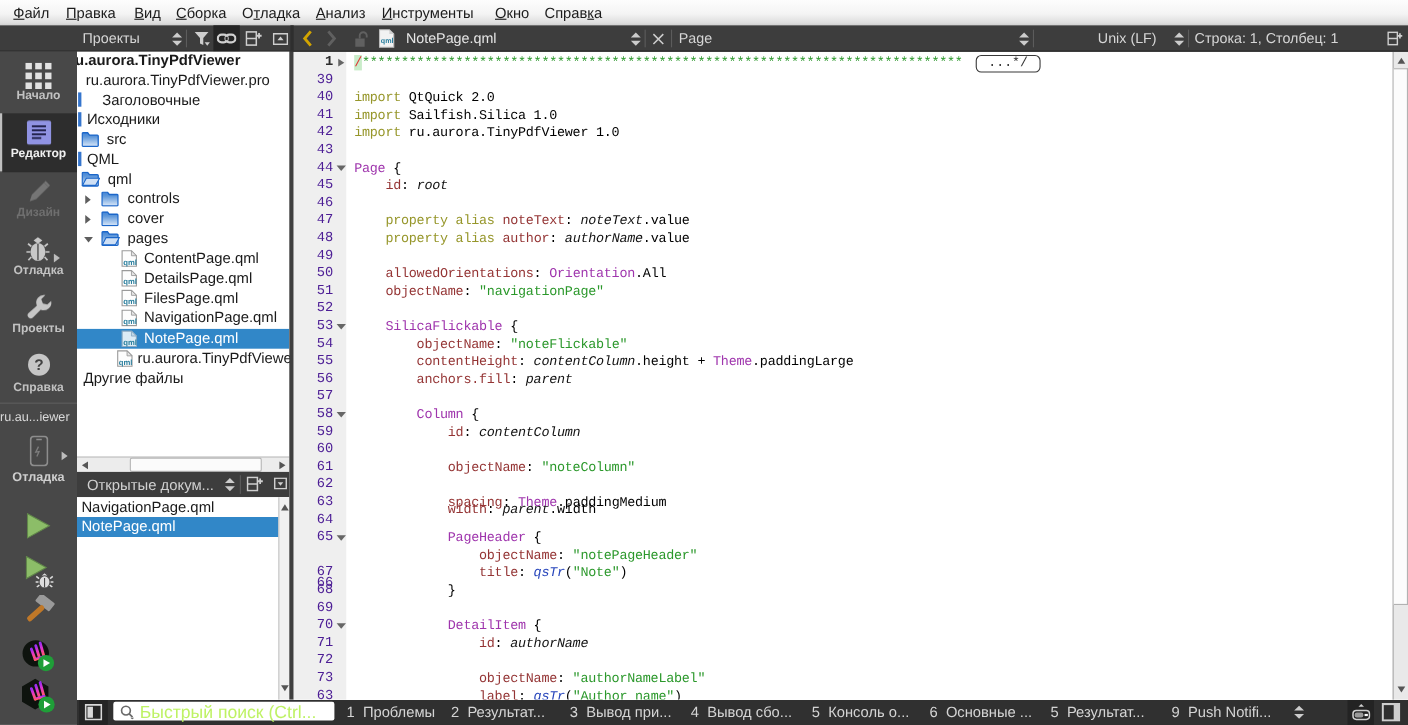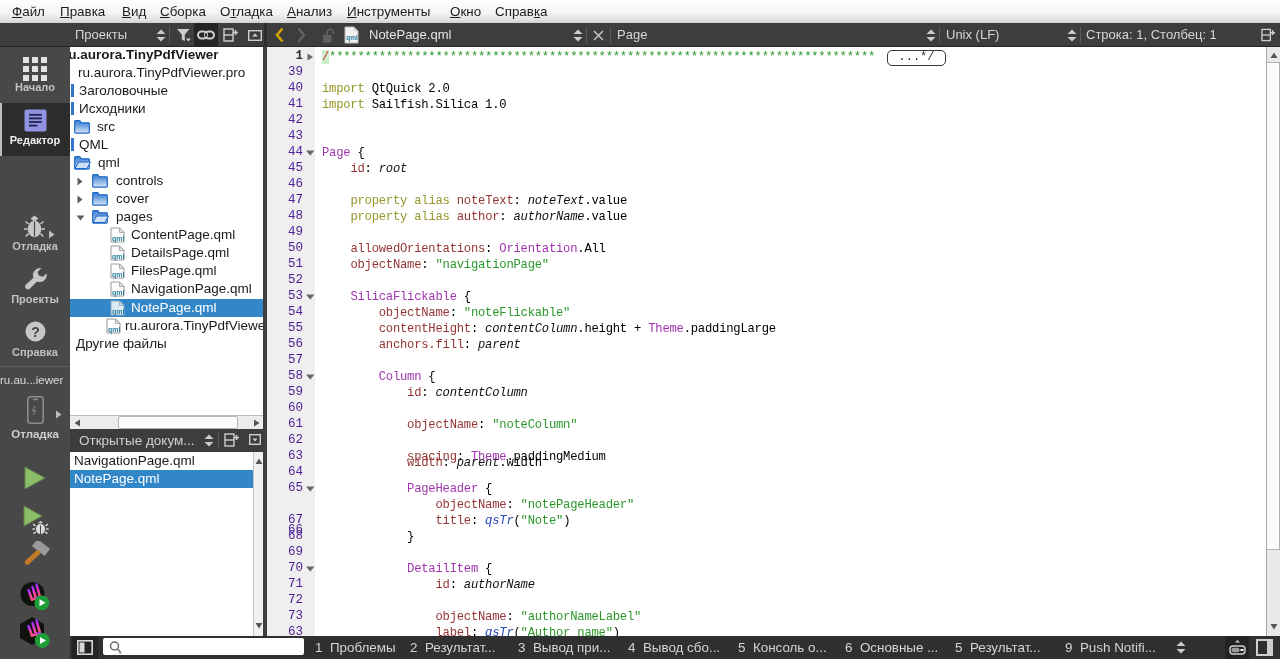--- a/index.html
+++ b/index.html
@@ -121,21 +121,21 @@
 <svg class="abs" style="left:593px;top:7px" width="11" height="11" viewBox="0 0 11 11">
       <path d="M1 1 L10 10 M10 1 L1 10" stroke="#cccccc" stroke-width="1.4"></path>
     </svg>
 <div class="vsep" style="left:610px"></div>
 <span class="tbtext" style="left:617px">Page</span>
 <svg class="abs" style="left:925px;top:6px" width="12" height="13" viewBox="0 0 12 13">
       <path d="M1.5 5 L6 0.5 L10.5 5 Z" fill="#cccccc"></path>
       <path d="M1.5 8 L6 12.5 L10.5 8 Z" fill="#cccccc"></path>
     </svg>
 <div class="vsep" style="left:939px"></div>
-<span class="tbtext" style="left:946px">Unix (LF)</span>
+<span class="tbtext" style="left:998px">Unix (LF)</span>
 <svg class="abs" style="left:1066px;top:6px" width="12" height="13" viewBox="0 0 12 13">
       <path d="M1.5 5 L6 0.5 L10.5 5 Z" fill="#cccccc"></path>
       <path d="M1.5 8 L6 12.5 L10.5 8 Z" fill="#cccccc"></path>
     </svg>
 <div class="vsep" style="left:1080px"></div>
 <span class="tbtext" style="left:1086px">Строка: 1, Столбец: 1</span>
 <svg class="abs" style="left:1261px;top:5px" width="14" height="14" viewBox="0 0 15 14">
       <g fill="none" stroke="#cfcfcf" stroke-width="1.4">
         <rect x="1" y="1" width="9" height="12"></rect>
         <line x1="1" y1="7" x2="10" y2="7"></line>
@@ -164,20 +164,27 @@
  <svg class="abs" style="left:24px;top:6px" width="23" height="23" viewBox="0 0 23 23">
         <rect x="0.5" y="0.5" width="22" height="22" rx="2" fill="#9093e3"></rect>
         <g stroke="#23234e" stroke-width="1.8">
           <line x1="5" y1="5.8" x2="17.8" y2="5.8"></line>
           <line x1="5" y1="9.4" x2="17.8" y2="9.4"></line>
           <line x1="5" y1="13" x2="17.8" y2="13"></line>
           <line x1="5" y1="16.6" x2="13.5" y2="16.6"></line>
         </g>
       </svg>
  <div class="lbl" style="color:#f0f0f0">Редактор</div>
+</div>
+<div class="mode dis" style="top:109px">
+ <svg class="abs" style="left:24px;top:7px" width="23" height="23" viewBox="0 0 23 23">
+        <path d="M3 20 L5 14 L16 3 L20 7 L9 18 Z" fill="#757575"></path>
+        <path d="M17.5 1.5 L21.5 5.5 L20 7 L16 3 Z" fill="#757575"></path>
+      </svg>
+ <div class="lbl">Дизайн</div>
 </div>
 <div class="mode" style="top:162px">
  <svg class="abs" style="left:23px;top:6px" width="23" height="23" viewBox="0 0 23 23">
         <g fill="#c8c8c8">
           <path d="M11.5 0.5 L15.5 3.5 L11.5 6.5 L7.5 3.5 Z"></path>
           <ellipse cx="11.5" cy="14" rx="6.8" ry="8.2"></ellipse>
         </g>
         <g stroke="#c8c8c8" stroke-width="1.5" fill="none">
           <path d="M5.5 9 L2.5 6.5"></path>
           <path d="M17.5 9 L20.5 6.5"></path>
@@ -275,21 +282,21 @@
       <defs>
 <linearGradient id="fg" x1="0" y1="0" x2="0" y2="1">
           <stop offset="0" stop-color="#4384d3"></stop>
           <stop offset="0.3" stop-color="#5f98da"></stop>
           <stop offset="1" stop-color="#d9e7f8"></stop>
         </linearGradient>
 </defs>
     </svg>
 <div class="trow" style="top:-1px"><span class="tx" style="left:-7px;font-weight:bold">ru.aurora.TinyPdfViewer</span></div>
 <div class="trow" style="top:17px"><span class="tx" style="left:8px">ru.aurora.TinyPdfViewer.pro</span></div>
-<div class="trow" style="top:35px"><div class="abs" style="left:1px;top:2px;width:2.5px;height:13px;background:#3575cd"></div><span class="tx" style="left:9px">Заголовочные</span></div>
+<div class="trow" style="top:35px"><div class="abs" style="left:1px;top:2px;width:2.5px;height:13px;background:#3575cd"></div><span class="tx" style="left:23px">Заголовочные</span></div>
 <div class="trow" style="top:53px"><div class="abs" style="left:1px;top:2px;width:2.5px;height:13px;background:#3575cd"></div><span class="tx" style="left:9px">Исходники</span></div>
 <div class="trow" style="top:71px"><svg class="abs" style="left:4px;top:2px" width="16" height="14" viewBox="0 0 16 14">
         <path d="M0.7 12.3 V1.5 a0.8 0.8 0 0 1 0.8-0.8 h4.2 l1.6 2.1 h7.2 a0.8 0.8 0 0 1 0.8 0.8 v8.7 a0.8 0.8 0 0 1 -0.8 0.8 H1.5 a0.8 0.8 0 0 1 -0.8-0.8 Z" fill="url(#fg)" stroke="#1b66c9" stroke-width="1.2"></path>
       </svg><span class="tx" style="left:27px">src</span></div>
 <div class="trow" style="top:89px"><div class="abs" style="left:1px;top:2px;width:2.5px;height:13px;background:#3575cd"></div><span class="tx" style="left:9px">QML</span></div>
 <div class="trow" style="top:107px"><svg class="abs" style="left:4px;top:2px" width="17" height="14" viewBox="0 0 17 14">
         <path d="M0.7 12.3 V1.5 a0.8 0.8 0 0 1 0.8-0.8 h4.2 l1.6 2.1 h7.2 a0.8 0.8 0 0 1 0.8 0.8 v8.7 a0.8 0.8 0 0 1 -0.8 0.8 H1.5 a0.8 0.8 0 0 1 -0.8-0.8 Z" fill="url(#fg)" stroke="#1b66c9" stroke-width="1.2"></path>
         <path d="M1 12.5 L4.5 6 H16.5 L13 12.5 Z" fill="#cfe0f5" stroke="#1b66c9" stroke-width="1"></path>
       </svg><span class="tx" style="left:28px">qml</span></div>
 <div class="trow" style="top:125px"><svg class="abs" style="left:7px;top:5px" width="6" height="9" viewBox="0 0 6 9">
@@ -435,20 +442,21 @@
     </svg>
 <div class="ln" style="top:530px;">71</div>
 <div class="ln" style="top:546px;">72</div>
 <div class="ln" style="top:562px;">73</div>
 <div class="ln" style="top:578px;">63</div>
 </div>
 <div id="editor" class="abs">
 <div class="cl" style="top:2px"><span style="background:#c9ecc9;color:#e03232">/</span><span class="c">*****************************************************************************</span></div>
 <div class="cl" style="top:34px"><span class="k">import</span> QtQuick 2.0</div>
 <div class="cl" style="top:50px"><span class="k">import</span> Sailfish.Silica 1.0</div>
+<div class="cl" style="top:66px"><span class="k">import</span> ru.aurora.TinyPdfViewer 1.0</div>
 <div class="cl" style="top:98px"><span class="t">Page</span> {</div>
 <div class="cl" style="top:114px">    <span class="p">id</span>: <span class="i">root</span></div>
 <div class="cl" style="top:146px">    <span class="k">property</span> <span class="k">alias</span> <span class="p">noteText</span>: <span class="i">noteText</span>.value</div>
 <div class="cl" style="top:162px">    <span class="k">property</span> <span class="k">alias</span> <span class="p">author</span>: <span class="i">authorName</span>.value</div>
 <div class="cl" style="top:194px">    <span class="p">allowedOrientations</span>: <span class="t">Orientation</span>.All</div>
 <div class="cl" style="top:210px">    <span class="p">objectName</span>: <span class="s">"navigationPage"</span></div>
 <div class="cl" style="top:242px">    <span class="t">SilicaFlickable</span> {</div>
 <div class="cl" style="top:258px">        <span class="p">objectName</span>: <span class="s">"noteFlickable"</span></div>
 <div class="cl" style="top:274px">        <span class="p">contentHeight</span>: <span class="i">contentColumn</span>.height + <span class="t">Theme</span>.paddingLarge</div>
 <div class="cl" style="top:290px">        <span class="p">anchors.fill</span>: <span class="i">parent</span></div>
@@ -481,21 +489,21 @@
 <svg class="abs" style="left:7px;top:4px" width="16" height="15" viewBox="0 0 16 15">
       <rect x="0.8" y="0.8" width="14.4" height="13.4" fill="none" stroke="#d8d8d8" stroke-width="1.6"></rect>
       <rect x="2.5" y="2.5" width="5" height="10" fill="#d8d8d8"></rect>
     </svg>
 <div class="abs" style="left:33px;top:2px;width:201px;height:17px;background:#ffffff;border-radius:2px"></div>
 <svg class="abs" style="left:39px;top:5px" width="14" height="13" viewBox="0 0 14 13">
       <circle cx="5.5" cy="5" r="4" fill="none" stroke="#6a6a6a" stroke-width="1.5"></circle>
       <line x1="8.5" y1="8" x2="11.5" y2="11" stroke="#6a6a6a" stroke-width="1.5"></line>
       <path d="M9.5 11.5 L13 11.5 L11.2 13 Z" fill="#6a6a6a"></path>
     </svg>
-<span class="abs" style="left:57px;top:4px;font-size:13px;color:#ffffff;white-space:pre">Быстрый поиск (Ctrl...</span>
+<span class="abs" style="left:57px;top:4px;font-size:16px;color:#bef264;white-space:pre">Быстрый поиск (Ctrl...</span>
 <span class="bbtext" style="left:245px">1  Проблемы</span>
 <span class="bbtext" style="left:340px">2  Результат...</span>
 <span class="bbtext" style="left:448px">3  Вывод при...</span>
 <span class="bbtext" style="left:558px">4  Вывод сбо...</span>
 <span class="bbtext" style="left:668px">5  Консоль о...</span>
 <span class="bbtext" style="left:775px">6  Основные ...</span>
 <span class="bbtext" style="left:885px">5  Результат...</span>
 <span class="bbtext" style="left:995px">9  Push Notifi...</span>
 <svg class="abs" style="left:1105px;top:5px" width="12" height="13" viewBox="0 0 12 13">
       <path d="M1.5 5 L6 0.5 L10.5 5 Z" fill="#cccccc"></path>

